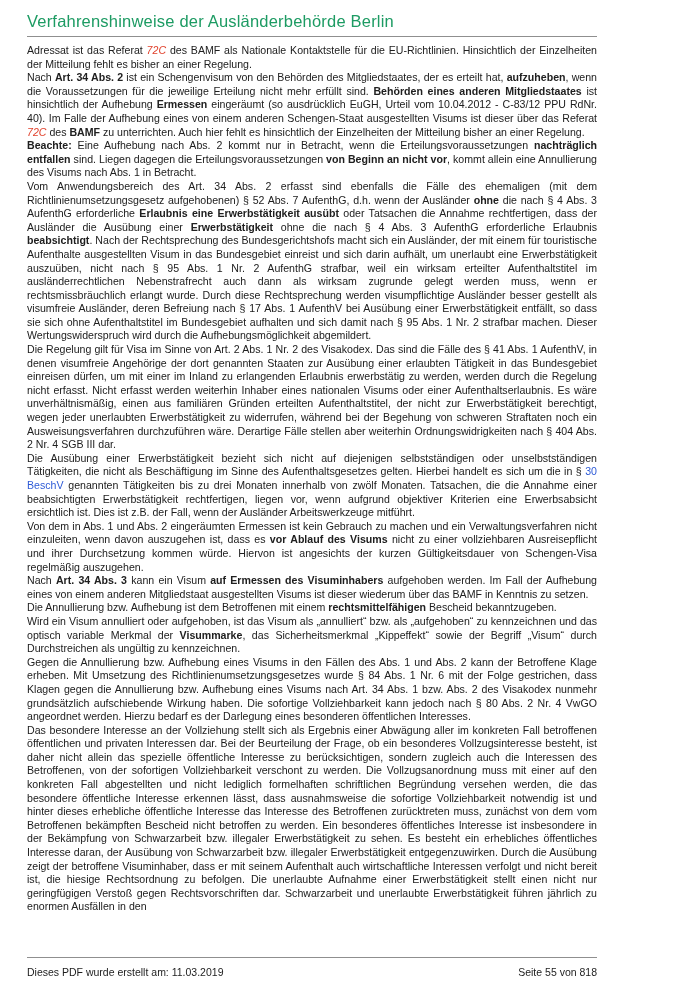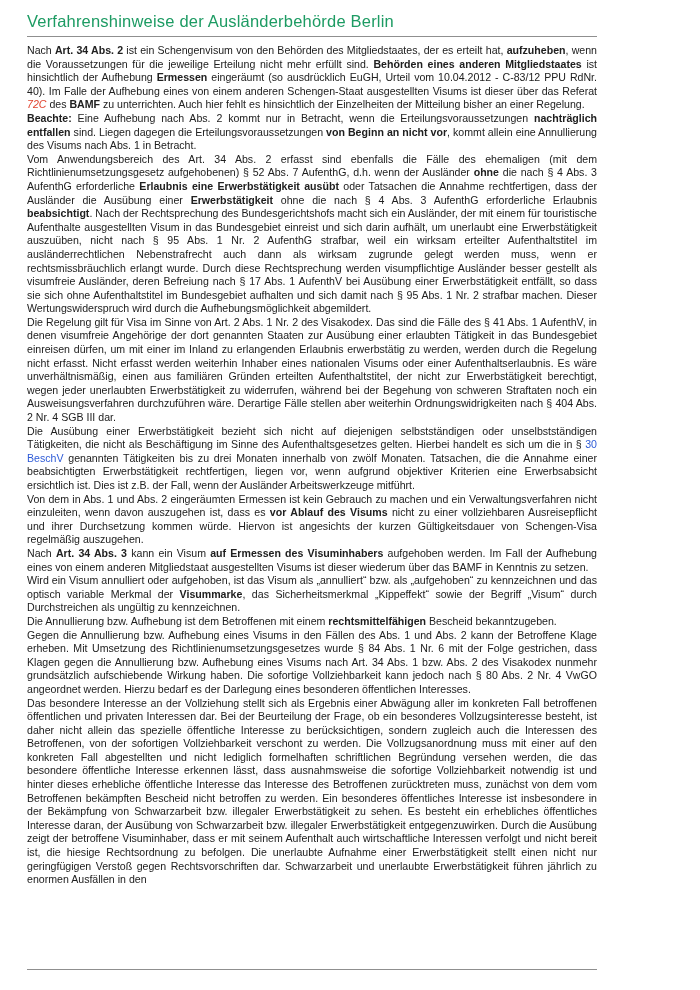--- a/index.html
+++ b/index.html
@@ -52,29 +52,34 @@
     font-size: 10.5px; color: #1d1d1d;
   }
 </style>
 </head>
 <body>
 
 <div class="page">
   <div class="title">Verfahrenshinweise der Ausländerbehörde Berlin</div>
   <hr class="rule">
   <div class="doc-body">
+      <p class="para"><span>Adressat ist das Referat </span><span class="italic red">72C</span><span> des BAMF als Nationale Kontaktstelle für die EU-Richtlinien. Hinsichtlich der Einzelheiten der Mitteilung fehlt es bisher an einer Regelung.</span></p>
       <p class="para"><span>Nach </span><span class="bold">Art. 34 Abs. 2</span><span> ist ein Schengenvisum von den Behörden des Mitgliedstaates, der es erteilt hat, </span><span class="bold">aufzuheben</span><span>, wenn die Voraussetzungen für die jeweilige Erteilung nicht mehr erfüllt sind. </span><span class="bold">Behörden eines anderen Mitgliedstaates</span><span> ist hinsichtlich der Aufhebung </span><span class="bold">Ermessen</span><span> eingeräumt (so ausdrücklich EuGH, Urteil vom 10.04.2012 - C-83/12 PPU RdNr. 40). Im Falle der Aufhebung eines von einem anderen Schengen-Staat ausgestellten Visums ist dieser über das Referat </span><span class="italic red">72C</span><span> des </span><span class="bold">BAMF</span><span> zu unterrichten. Auch hier fehlt es hinsichtlich der Einzelheiten der Mitteilung bisher an einer Regelung.</span></p>
       <p class="para"><span class="bold">Beachte:</span><span> Eine Aufhebung nach Abs. 2 kommt nur in Betracht, wenn die Erteilungsvoraussetzungen </span><span class="bold">nachträglich entfallen</span><span> sind. Liegen dagegen die Erteilungsvoraussetzungen </span><span class="bold">von Beginn an nicht vor</span><span>, kommt allein eine Annullierung des Visums nach Abs. 1 in Betracht.</span></p>
       <p class="para"><span>Vom Anwendungsbereich des Art. 34 Abs. 2 erfasst sind ebenfalls die Fälle des ehemaligen (mit dem Richtlinienumsetzungsgesetz aufgehobenen) § 52 Abs. 7 AufenthG, d.h. wenn der Ausländer </span><span class="bold">ohne</span><span> die nach § 4 Abs. 3 AufenthG erforderliche </span><span class="bold">Erlaubnis eine Erwerbstätigkeit ausübt</span><span> oder Tatsachen die Annahme rechtfertigen, dass der Ausländer die Ausübung einer </span><span class="bold">Erwerbstätigkeit</span><span> ohne die nach § 4 Abs. 3 AufenthG erforderliche Erlaubnis </span><span class="bold">beabsichtigt</span><span>. Nach der Rechtsprechung des Bundesgerichtshofs macht sich ein Ausländer, der mit einem für touristische Aufenthalte ausgestellten Visum in das Bundesgebiet einreist und sich darin aufhält, um unerlaubt eine Erwerbstätigkeit auszuüben, nicht nach § 95 Abs. 1 Nr. 2 AufenthG strafbar, weil ein wirksam erteilter Aufenthaltstitel im ausländerrechtlichen Nebenstrafrecht auch dann als wirksam zugrunde gelegt werden muss, wenn er rechtsmissbräuchlich erlangt wurde. Durch diese Rechtsprechung werden visumpflichtige Ausländer besser gestellt als visumfreie Ausländer, deren Befreiung nach § 17 Abs. 1 AufenthV bei Ausübung einer Erwerbstätigkeit entfällt, so dass sie sich ohne Aufenthaltstitel im Bundesgebiet aufhalten und sich damit nach § 95 Abs. 1 Nr. 2 strafbar machen. Dieser Wertungswiderspruch wird durch die Aufhebungsmöglichkeit abgemildert.</span></p>
       <p class="para"><span>Die Regelung gilt für Visa im Sinne von Art. 2 Abs. 1 Nr. 2 des Visakodex. Das sind die Fälle des § 41 Abs. 1 AufenthV, in denen visumfreie Angehörige der dort genannten Staaten zur Ausübung einer erlaubten Tätigkeit in das Bundesgebiet einreisen dürfen, um mit einer im Inland zu erlangenden Erlaubnis erwerbstätig zu werden, werden durch die Regelung nicht erfasst. Nicht erfasst werden weiterhin Inhaber eines nationalen Visums oder einer Aufenthaltserlaubnis. Es wäre unverhältnismäßig, einen aus familiären Gründen erteilten Aufenthaltstitel, der nicht zur Erwerbstätigkeit berechtigt, wegen jeder unerlaubten Erwerbstätigkeit zu widerrufen, während bei der Begehung von schweren Straftaten noch ein Ausweisungsverfahren durchzuführen wäre. Derartige Fälle stellen aber weiterhin Ordnungswidrigkeiten nach § 404 Abs. 2 Nr. 4 SGB III dar.</span></p>
       <p class="para"><span>Die Ausübung einer Erwerbstätigkeit bezieht sich nicht auf diejenigen selbstständigen oder unselbstständigen Tätigkeiten, die nicht als Beschäftigung im Sinne des Aufenthaltsgesetzes gelten. Hierbei handelt es sich um die in § </span><span class="blue">30 BeschV</span><span> genannten Tätigkeiten bis zu drei Monaten innerhalb von zwölf Monaten. Tatsachen, die die Annahme einer beabsichtigten Erwerbstätigkeit rechtfertigen, liegen vor, wenn aufgrund objektiver Kriterien eine Erwerbsabsicht ersichtlich ist. Dies ist z.B. der Fall, wenn der Ausländer Arbeitswerkzeuge mitführt.</span></p>
       <p class="para"><span>Von dem in Abs. 1 und Abs. 2 eingeräumten Ermessen ist kein Gebrauch zu machen und ein Verwaltungsverfahren nicht einzuleiten, wenn davon auszugehen ist, dass es </span><span class="bold">vor Ablauf des Visums</span><span> nicht zu einer vollziehbaren Ausreisepflicht und ihrer Durchsetzung kommen würde. Hiervon ist angesichts der kurzen Gültigkeitsdauer von Schengen-Visa regelmäßig auszugehen.</span></p>
       <p class="para"><span>Nach </span><span class="bold">Art. 34 Abs. 3</span><span> kann ein Visum </span><span class="bold">auf Ermessen des Visuminhabers</span><span> aufgehoben werden. Im Fall der Aufhebung eines von einem anderen Mitgliedstaat ausgestellten Visums ist dieser wiederum über das BAMF in Kenntnis zu setzen.</span></p>
+      <p class="para"><span>Die Annullierung bzw. Aufhebung ist dem Betroffenen mit einem </span><span class="bold">rechtsmittelfähigen</span><span> Bescheid bekanntzugeben.</span></p>
       <p class="para"><span>Wird ein Visum annulliert oder aufgehoben, ist das Visum als „annulliert“ bzw. als „aufgehoben“ zu kennzeichnen und das optisch variable Merkmal der </span><span class="bold">Visummarke</span><span>, das Sicherheitsmerkmal „Kippeffekt“ sowie der Begriff „Visum“ durch Durchstreichen als ungültig zu kennzeichnen.</span></p>
-      <p class="para"><span>Die Annullierung bzw. Aufhebung ist dem Betroffenen mit einem </span><span class="bold">rechtsmittelfähigen</span><span> Bescheid bekanntzugeben.</span></p>
       <p class="para"><span>Gegen die Annullierung bzw. Aufhebung eines Visums in den Fällen des Abs. 1 und Abs. 2 kann der Betroffene Klage erheben. Mit Umsetzung des Richtlinienumsetzungsgesetzes wurde § 84 Abs. 1 Nr. 6 mit der Folge gestrichen, dass Klagen gegen die Annullierung bzw. Aufhebung eines Visums nach Art. 34 Abs. 1 bzw. Abs. 2 des Visakodex nunmehr grundsätzlich aufschiebende Wirkung haben. Die sofortige Vollziehbarkeit kann jedoch nach § 80 Abs. 2 Nr. 4 VwGO angeordnet werden. Hierzu bedarf es der Darlegung eines besonderen öffentlichen Interesses.</span></p>
       <p class="para"><span>Das besondere Interesse an der Vollziehung stellt sich als Ergebnis einer Abwägung aller im konkreten Fall betroffenen öffentlichen und privaten Interessen dar. Bei der Beurteilung der Frage, ob ein besonderes Vollzugsinteresse besteht, ist daher nicht allein das spezielle öffentliche Interesse zu berücksichtigen, sondern zugleich auch die Interessen des Betroffenen, von der sofortigen Vollziehbarkeit verschont zu werden. Die Vollzugsanordnung muss mit einer auf den konkreten Fall abgestellten und nicht lediglich formelhaften schriftlichen Begründung versehen werden, die das besondere öffentliche Interesse erkennen lässt, dass ausnahmsweise die sofortige Vollziehbarkeit notwendig ist und hinter dieses erhebliche öffentliche Interesse das Interesse des Betroffenen zurücktreten muss, zunächst von dem vom Betroffenen bekämpften Bescheid nicht betroffen zu werden. Ein besonderes öffentliches Interesse ist insbesondere in der Bekämpfung von Schwarzarbeit bzw. illegaler Erwerbstätigkeit zu sehen. Es besteht ein erhebliches öffentliches Interesse daran, der Ausübung von Schwarzarbeit bzw. illegaler Erwerbstätigkeit entgegenzuwirken. Durch die Ausübung zeigt der betroffene Visuminhaber, dass er mit seinem Aufenthalt auch wirtschaftliche Interessen verfolgt und nicht bereit ist, die hiesige Rechtsordnung zu befolgen. Die unerlaubte Aufnahme einer Erwerbstätigkeit stellt einen nicht nur geringfügigen Verstoß gegen Rechtsvorschriften dar. Schwarzarbeit und unerlaubte Erwerbstätigkeit führen jährlich zu enormen Ausfällen in den</span></p>
     </div>
 
   <div class="footer">
     <hr class="rule">
+    <div class="footer-row">
+      <span>Dieses PDF wurde erstellt am: 11.03.2019</span>
+      <span>Seite 55 von 818</span>
+    </div>
   </div>
 </div>
 
 </body></html>

